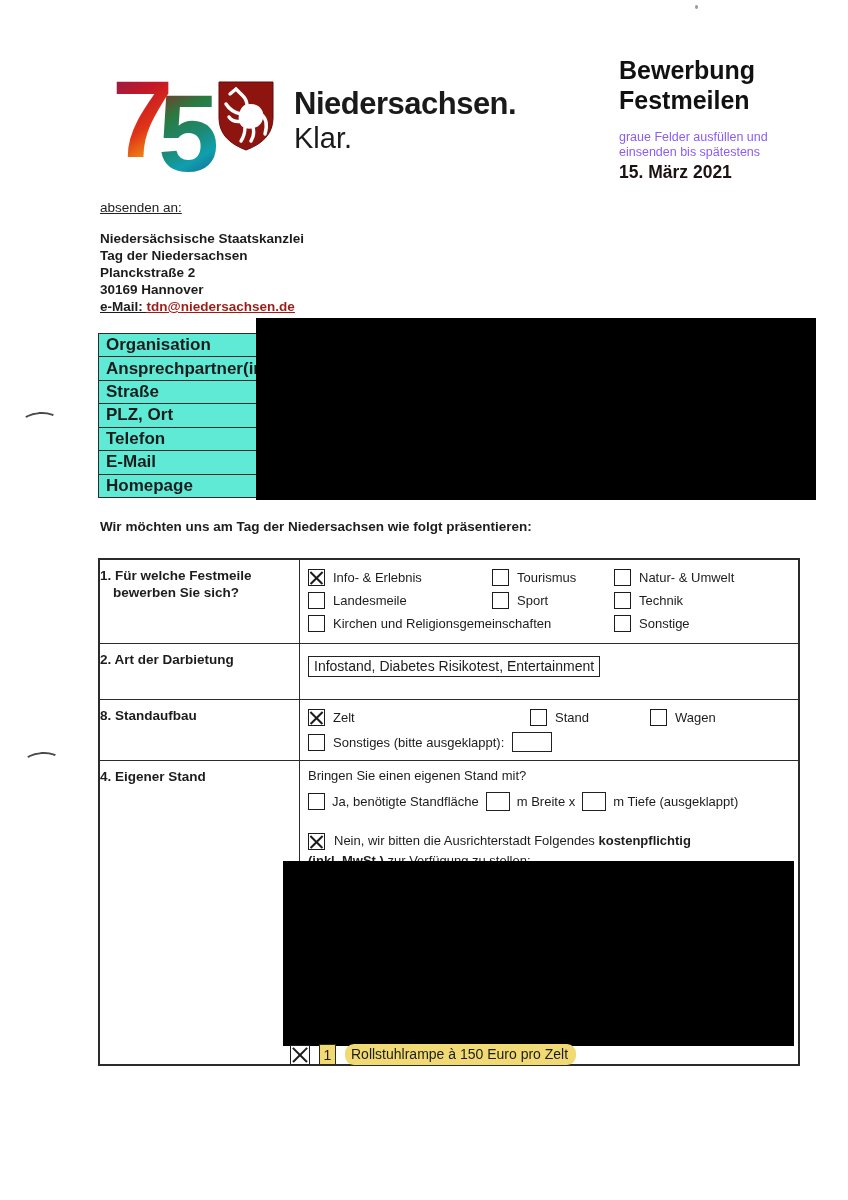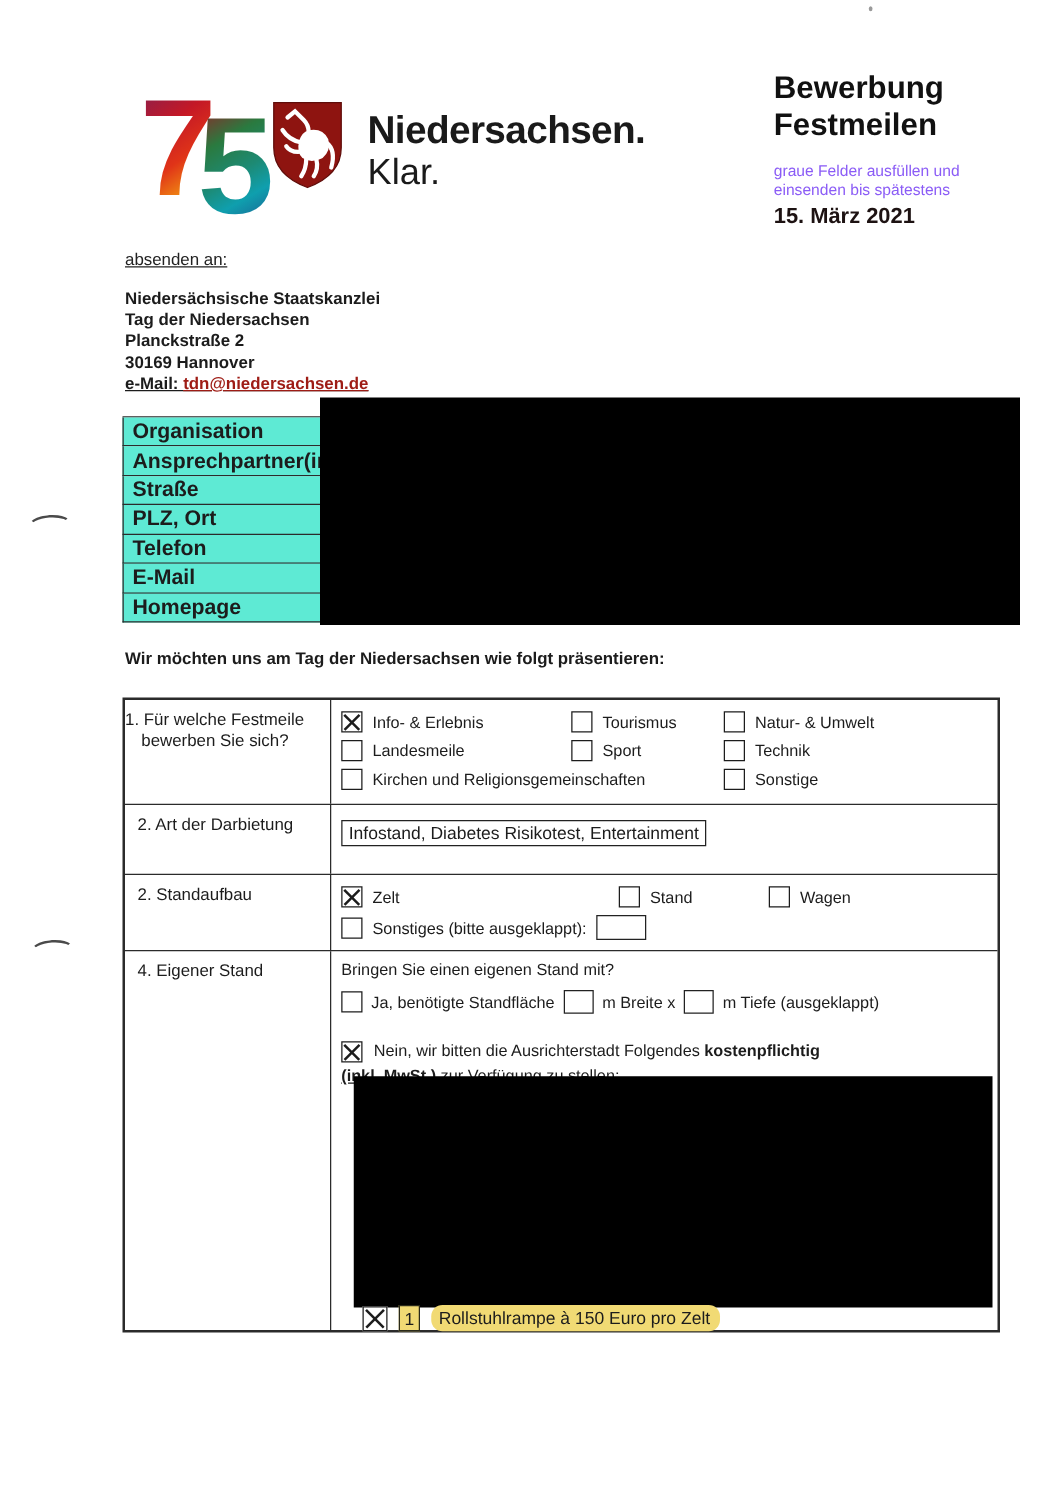--- a/index.html
+++ b/index.html
@@ -39,21 +39,21 @@
   .redaction-1 { left:256px; top:318px; width:560px; height:182px; }
   .redaction-2 { left:283px; top:861px; width:511px; height:185px; }
 
   
   .intro { position:absolute; left:100px; top:519px; font-weight:700; font-size:13.5px; }
 
   
   .form-table { position:absolute; left:98px; top:558px; width:702px; height:508px; border:2px solid #2b2b2b; display:flex; flex-direction:column; background:#fff; }
   .form-row { display:flex; border-top:1.5px solid #2b2b2b; }
   .form-row:first-child { border-top:none; }
-  .label-cell { width:165px; flex:none; border-right:1.5px solid #2b2b2b; padding:7px 10px; font-weight:400; font-size:13.5px; line-height:17px; }
+  .label-cell { width:200px; flex:none; border-right:1.5px solid #2b2b2b; padding:7px 0; font-weight:700; font-size:13.5px; line-height:17px; }
   .hang { padding-left:13px; text-indent:-13px; }
   .content-cell { flex:1; padding:7px 8px; font-size:13px; position:relative; }
   .row-1 { height:83px; } .row-2 { height:56px; } .row-3 { height:61px; } .row-4 { flex:1; }
 
   .cb-grid { display:flex; flex-direction:column; gap:6px; padding-top:2px; }
   .cb-row { display:flex; align-items:center; }
   .cb-item { display:flex; align-items:center; gap:8px; font-size:13px; }
   .w1 { width:184px; flex:none; } .w2 { width:122px; flex:none; }
   .w3a { width:222px; flex:none; } .w3b { width:120px; flex:none; }
 
@@ -202,21 +202,21 @@
     </div>
 
     <div class="form-row row-2">
       <div class="label-cell">2. Art der Darbietung</div>
       <div class="content-cell">
         <div class="answer-box">Infostand, Diabetes Risikotest, Entertainment</div>
       </div>
     </div>
 
     <div class="form-row row-3">
-      <div class="label-cell">2. Standaufbau</div>
+      <div class="label-cell">8. Standaufbau</div>
       <div class="content-cell">
         <div class="cb-grid">
           <div class="cb-row">
             <div class="cb-item w3a">
               <span class="checkbox checked"></span>
               <span>Zelt</span>
             </div>
             <div class="cb-item w3b">
               <span class="checkbox"></span>
               <span>Stand</span>

